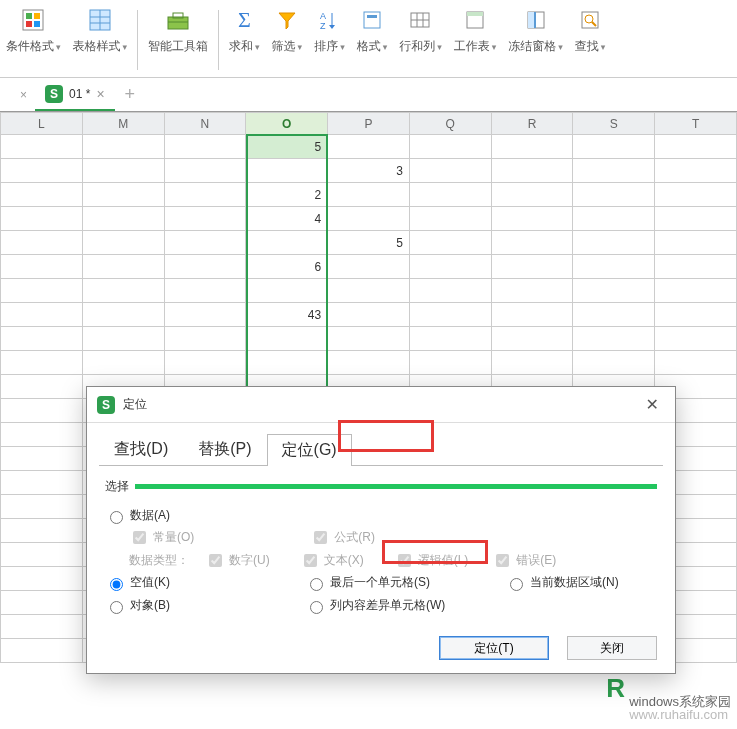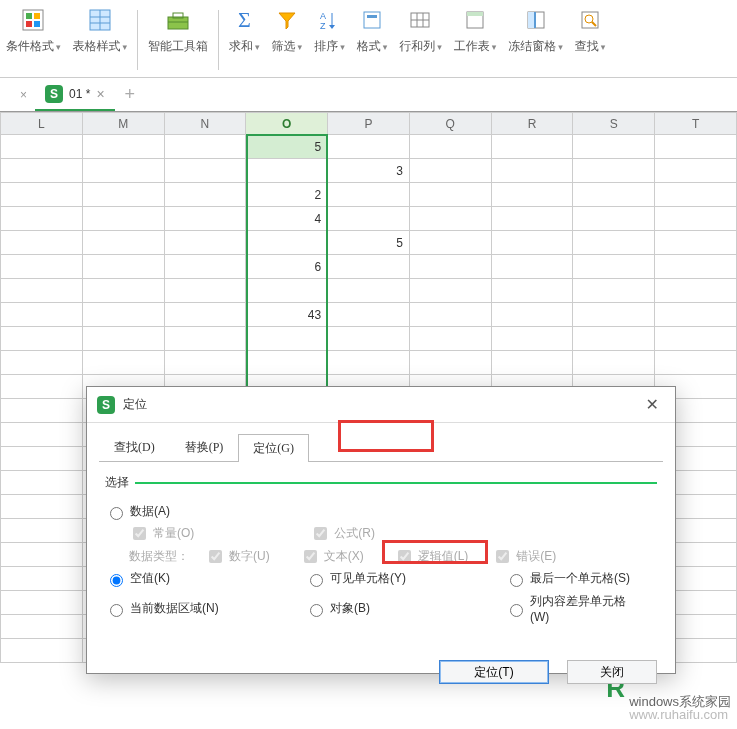--- a/index.html
+++ b/index.html
@@ -154,40 +154,39 @@
   }
   .dlg-tabs {
     display: flex;
     margin: 10px 12px 0 12px;
   }
   .dlg-tab {
     padding: 5px 14px;
     border: 1px solid transparent;
     border-bottom: none;
     cursor: pointer;
-    font-size: 12px;
-    font-family: Liberation Serif, serif;
+    font-size: 16px;
   }
   .dlg-tab.active {
     border-color: #bbb;
     background: #fff;
     position: relative;
     top: 1px;
   }
   .dlg-tabline {
     border-bottom: 1px solid #bbb;
     margin: 0 12px;
   }
   .dlg-body {
     padding: 8px 18px;
   }
   fieldset.selgroup {
     border: none;
-    border-top: 2px solid #22c55e;
-    margin: 4px 0 12px 0;
+    border-top: 5px solid #22c55e;
+    margin: 4px 0 4px 0;
     padding: 8px 0 0 0;
   }
   fieldset.selgroup legend {
     padding: 0 6px 0 0;
     font-size: 12px;
     color: #333;
   }
   .opt-row {
     display: flex;
     align-items: center;
@@ -737,24 +736,20 @@
           <input type="checkbox" checked="" disabled="" style="">
           <span>错误(E)</span>
         </label>
       </div>
 
       <div class="opt-grid">
         <label class="radlabel">
           <input type="radio" name="main" checked="" style="">
           <span>空值(K)</span>
         </label>
-        <label class="radlabel">
-          <input type="radio" name="main" style="">
-          <span>可见单元格(Y)</span>
-        </label>
 
         <label class="radlabel">
           <input type="radio" name="main" style="">
           <span>最后一个单元格(S)</span>
         </label>
         <label class="radlabel">
           <input type="radio" name="main" style="">
           <span>当前数据区域(N)</span>
         </label>
         <label class="radlabel">

